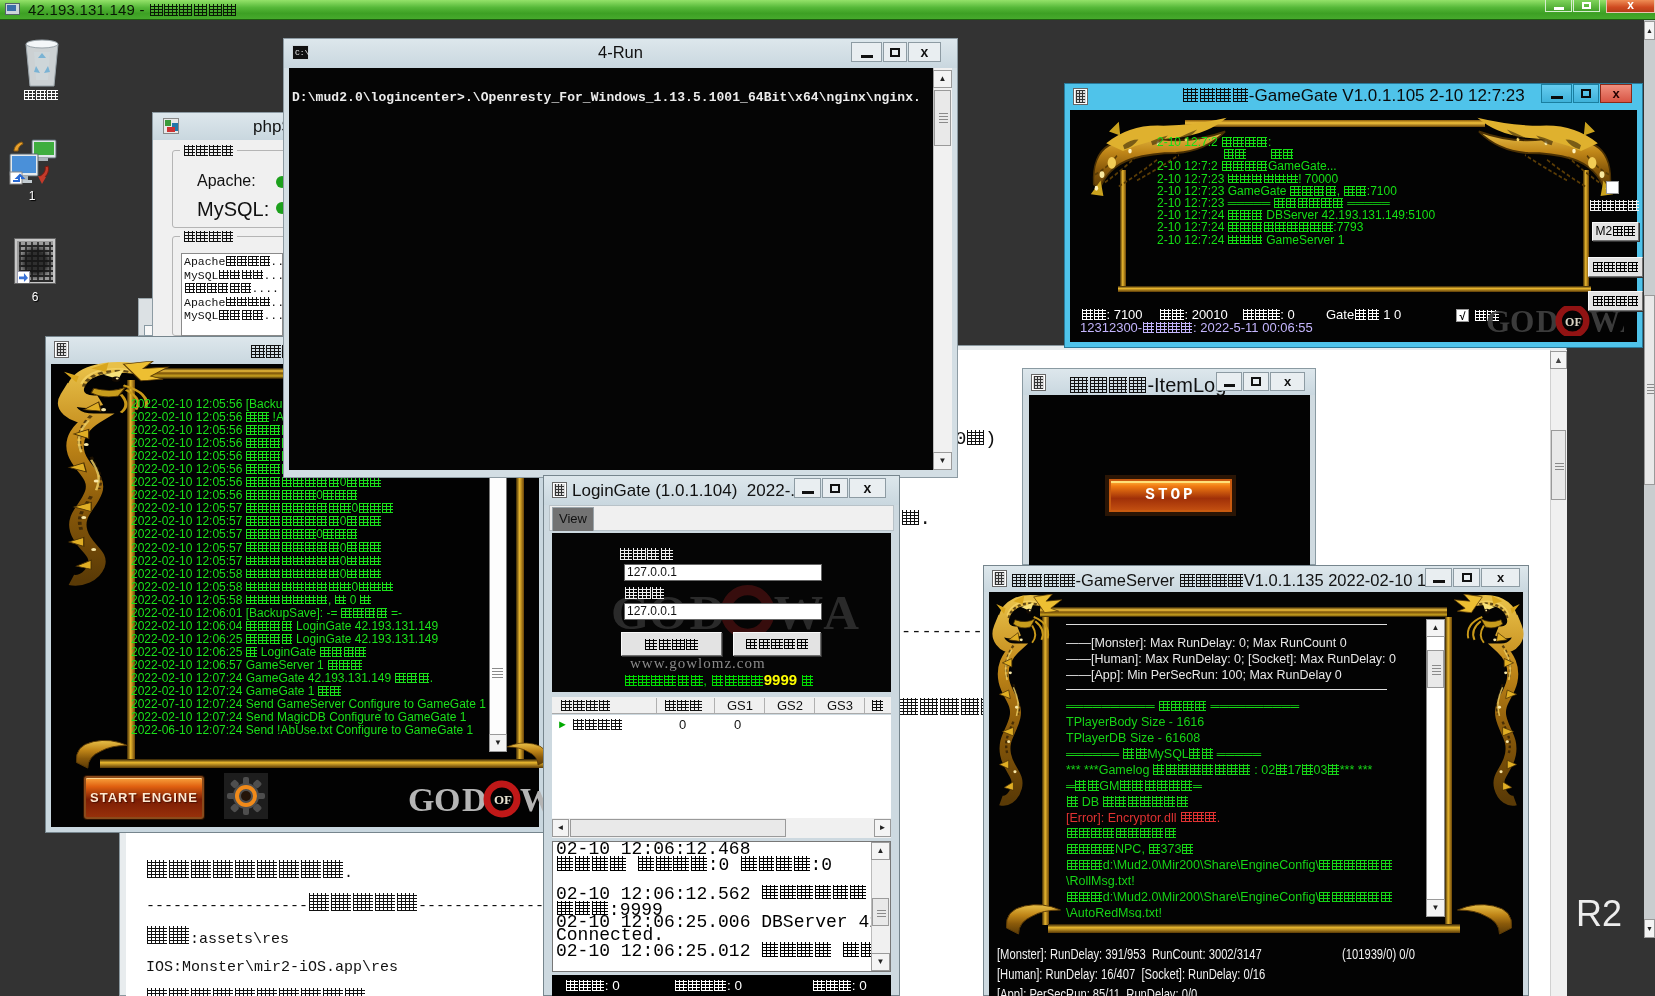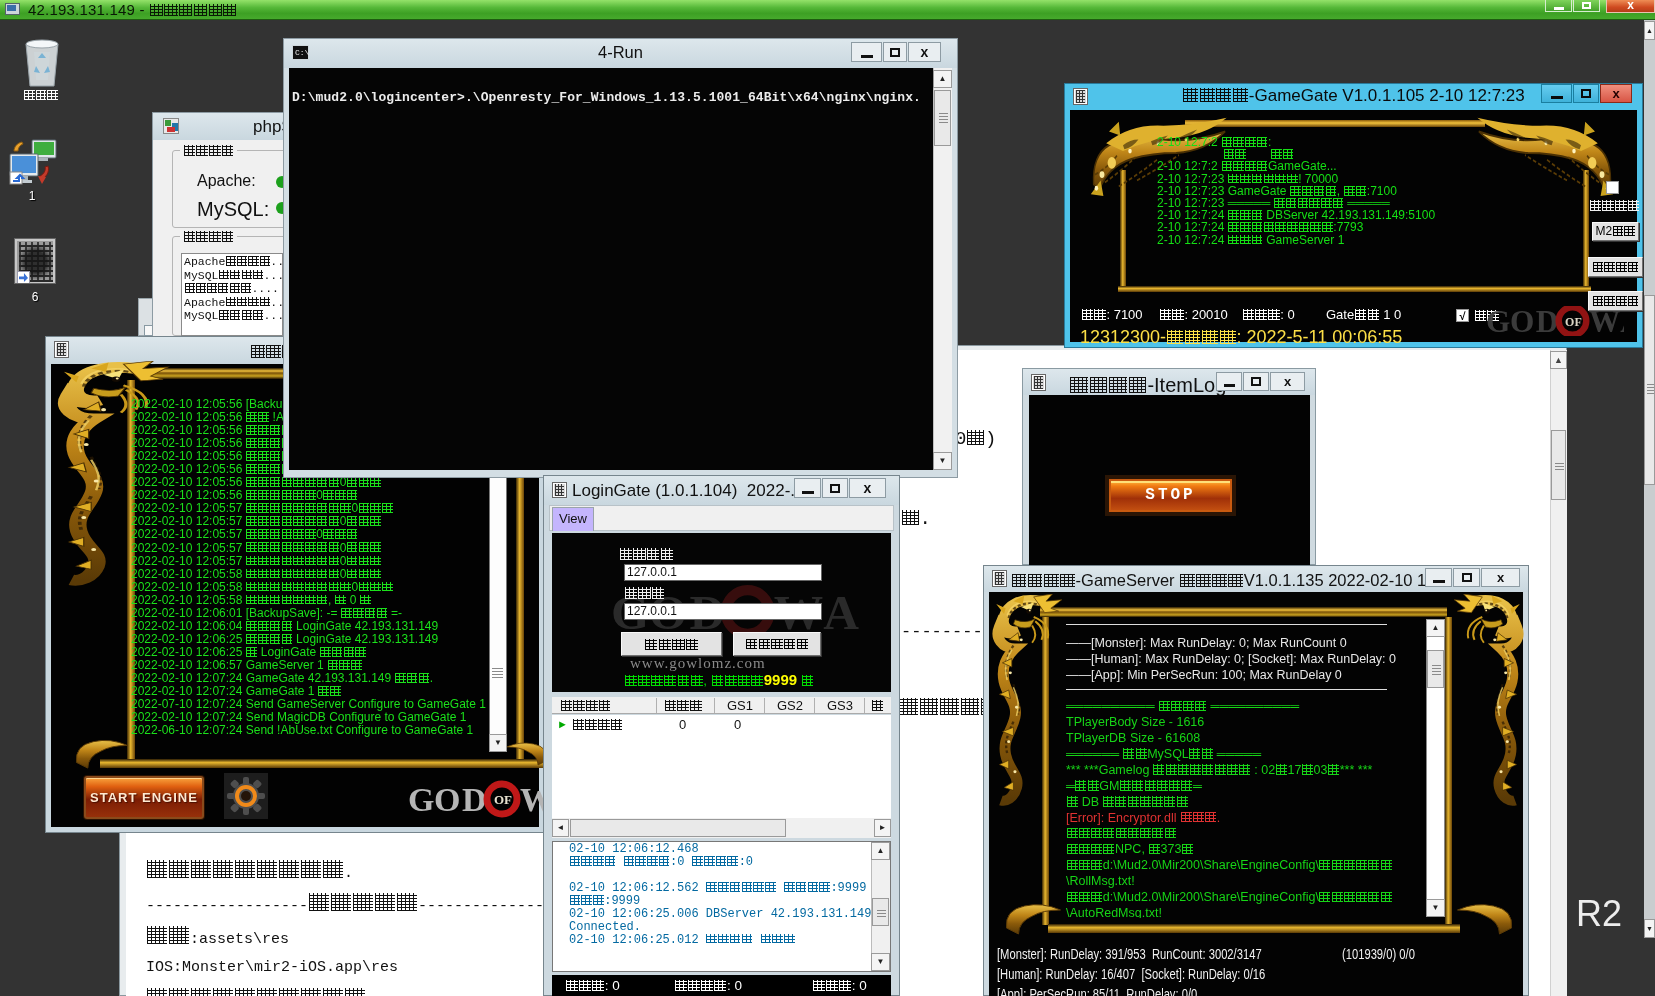--- a/index.html
+++ b/index.html
@@ -263,21 +263,21 @@
 <div class="a ico" style="left:552px;top:482px;width:15px;height:16px"></div>
 <div class="a" style="left:572px;top:481px;font-size:17px;color:#111;white-space:nowrap">LoginGate (1.0.1.104) &nbsp;2022-...</div>
 <div class="a wb" style="left:794px;top:478px;width:27px;height:20px">
     <div class="a" style="left:7px;top:12px;width:12px;height:3px;background:#111"></div>
   </div>
 <div class="a wb" style="left:822px;top:478px;width:26px;height:20px">
     <div class="a" style="left:7px;top:5px;width:10px;height:9px;border:2px solid #111"></div>
   </div>
 <div class="a wb" style="left:849px;top:478px;width:37px;height:20px;font-size:14px;line-height:18px">x</div>
 <div class="a" style="left:549px;top:505px;width:345px;height:26px;background:#f0f0f0;border:1px solid #b8c2c8"></div>
-<div class="a" style="left:552px;top:507px;width:42px;height:24px;background:#c4b5fd;border:1px solid #9aa4aa;border-bottom:none;font-size:13px;color:#111;text-align:center;line-height:22px">View</div>
+<div class="a" style="left:552px;top:507px;width:42px;height:24px;background:#737373;border:1px solid #9aa4aa;border-bottom:none;font-size:13px;color:#111;text-align:center;line-height:22px">View</div>
 <div class="a" style="left:552px;top:533px;width:339px;height:159px;background:#050505;overflow:hidden"></div>
 <svg class="a" style="left:575px;top:580px;opacity:0.7" width="290" height="64" viewBox="0 0 150 44">
     <text x="0" y="34" font-family="Liberation Serif,serif" font-weight="bold" font-size="34" fill="#3a3a3a">G</text>
     <text x="26" y="34" font-family="Liberation Serif,serif" font-weight="bold" font-size="34" fill="#3a3a3a">O</text>
     <text x="54" y="34" font-family="Liberation Serif,serif" font-weight="bold" font-size="34" fill="#3a3a3a">D</text>
     <circle cx="94" cy="22" r="15" fill="none" stroke="#4d1111" stroke-width="7"></circle>
     <text x="86" y="27" font-family="Liberation Serif,serif" font-weight="bold" font-size="13" fill="#e8e2d0">OF</text>
     <text x="112" y="34" font-family="Liberation Serif,serif" font-weight="bold" font-size="34" fill="#3a3a3a">W</text>
     <text x="146" y="34" font-family="Liberation Serif,serif" font-weight="bold" font-size="34" fill="#3a3a3a">A</text>
   </svg>
@@ -307,21 +307,21 @@
     <div class="a" style="left:5px;top:3px;font-size:11px;color:#0a0">►</div>
     <div class="a" style="left:20px;top:2px;font-size:13px;color:#111"><i></i><i></i><i></i><i></i></div>
     <div class="a" style="left:127px;top:2px;font-size:13px;color:#111">0</div>
     <div class="a" style="left:182px;top:2px;font-size:13px;color:#111">0</div>
   </div>
 <div class="a" style="left:552px;top:818px;width:339px;height:20px;background:#f0f0f0"></div>
 <div class="a sbb" style="left:552px;top:819px;width:17px;height:18px;font-size:8px;line-height:16px">◄</div>
 <div class="a sbb" style="left:874px;top:819px;width:17px;height:18px;font-size:8px;line-height:16px">►</div>
 <div class="a thumb" style="left:570px;top:819px;width:216px;height:18px"></div>
 <div class="a" style="left:552px;top:841px;width:339px;height:131px;background:#fff;border:1px solid #777;overflow:hidden">
-    <div class="mono" style="font-size:12px;line-height:12.9px;color:#0369a1;padding:1px 0 0 16px;white-space:nowrap">
+    <div class="mono" style="font-size:18px;line-height:12.9px;color:#000000;padding:1px 0 0 3px;white-space:nowrap">
       <div>02-10 12:06:12.468</div>
       <div><i></i><i></i><i></i><i></i> <i></i><i></i><i></i><i></i>:0 <i></i><i></i><i></i><i></i>:0</div>
       <div>&nbsp;</div>
       <div>02-10 12:06:12.562 <i></i><i></i><i></i><i></i><i></i><i></i> <i></i><i></i><i></i><i></i>:9999 <i></i><i></i><i></i></div>
       <div><i></i><i></i><i></i>:9999</div>
       <div>02-10 12:06:25.006 DBServer 42.193.131.149</div>
       <div>Connected.</div>
       <div>02-10 12:06:25.012 <i></i><i></i><i></i><i></i> <i></i><i></i><i></i></div>
     </div>
   </div>
@@ -455,20 +455,20 @@
 <div class="a" style="left:1474px;top:308px;font-size:13px;color:#fff;white-space:nowrap"><i></i><i></i></div>
 <svg class="a" style="left:1486px;top:306px;opacity:0.95" width="138" height="30" viewBox="0 6 150 32">
     <text x="0" y="34" font-family="Liberation Serif,serif" font-weight="bold" font-size="34" fill="#3f3f3f">G</text>
     <text x="26" y="34" font-family="Liberation Serif,serif" font-weight="bold" font-size="34" fill="#3f3f3f">O</text>
     <text x="54" y="34" font-family="Liberation Serif,serif" font-weight="bold" font-size="34" fill="#3f3f3f">D</text>
     <circle cx="94" cy="22" r="15" fill="none" stroke="#991414" stroke-width="7"></circle>
     <text x="86" y="27" font-family="Liberation Serif,serif" font-weight="bold" font-size="13" fill="#e8e2d0">OF</text>
     <text x="112" y="34" font-family="Liberation Serif,serif" font-weight="bold" font-size="34" fill="#3f3f3f">W</text>
     <text x="146" y="34" font-family="Liberation Serif,serif" font-weight="bold" font-size="34" fill="#3f3f3f">A</text>
   </svg>
-<div class="a" style="left:1080px;top:327px;font-size:18px;color:#fde047;white-space:nowrap">12312300-<i></i><i></i><i></i><i></i>:  2022-5-11 00:06:55</div>
+<div class="a" style="left:1080px;top:320px;font-size:13px;color:#c4b5fd;white-space:nowrap">12312300-<i></i><i></i><i></i><i></i>:  2022-5-11 00:06:55</div>
 <div class="a" style="left:1576px;top:893px;font-size:36px;color:#ededed">R2</div>
 <div class="a" style="left:1644px;top:20px;width:11px;height:918px;background:#c9cdcf"></div>
 <div class="a sbb" style="left:1644px;top:21px;width:11px;height:19px;font-size:7px;line-height:17px">▲</div>
 <div class="a thumb" style="left:1644px;top:295px;width:11px;height:190px">
     <div class="a grip" style="left:2px;top:88px;width:7px;height:10px"></div>
   </div>
 <div class="a sbb" style="left:1644px;top:919px;width:11px;height:19px;font-size:7px;line-height:17px">▼</div>
 
 </body></html>

